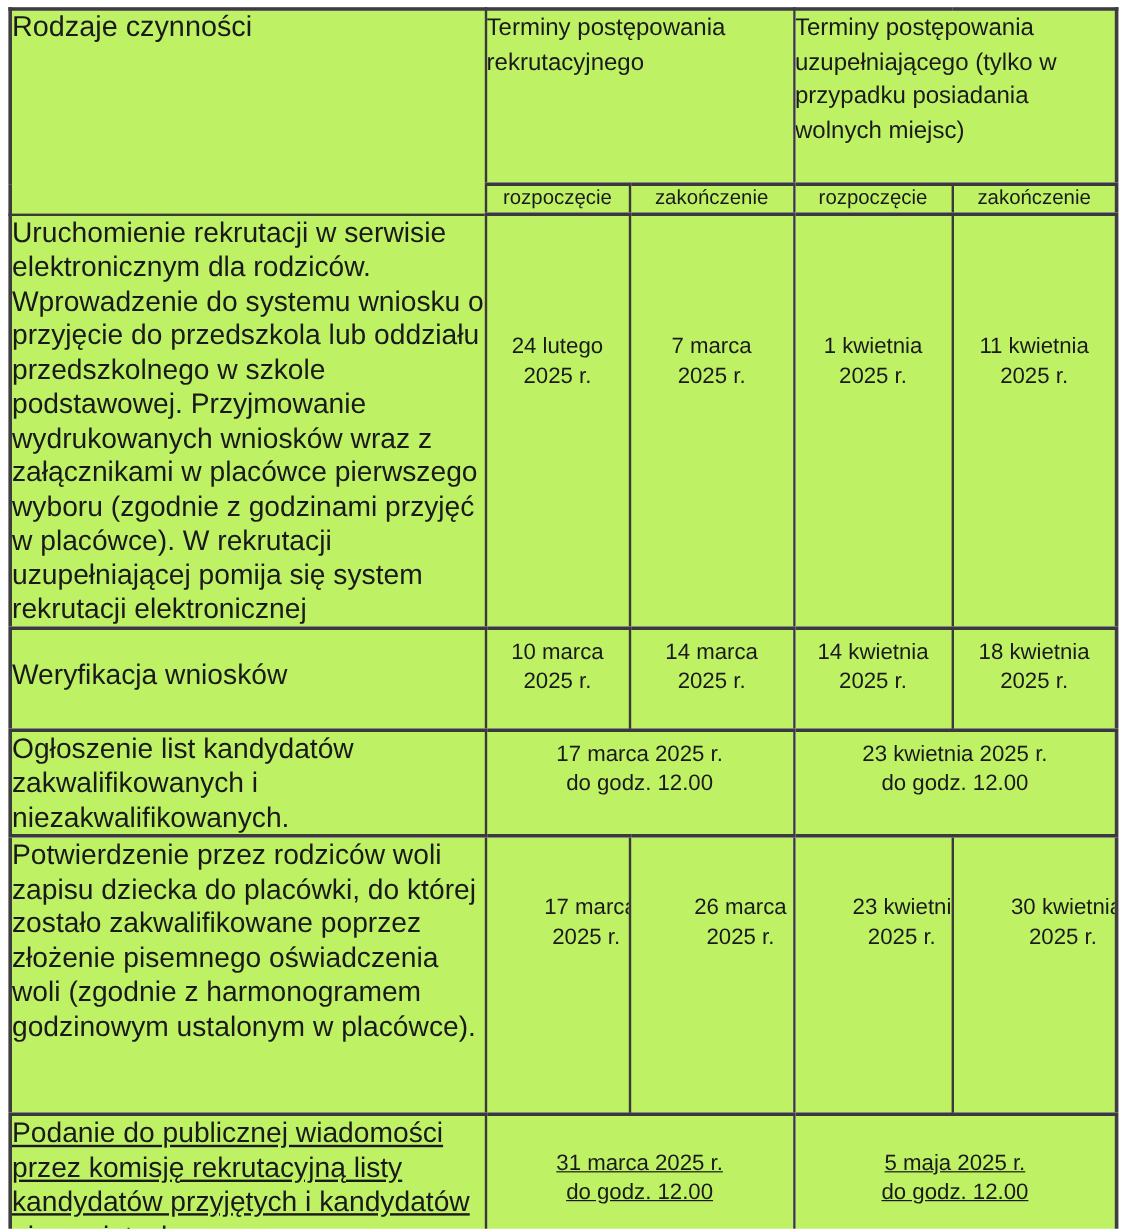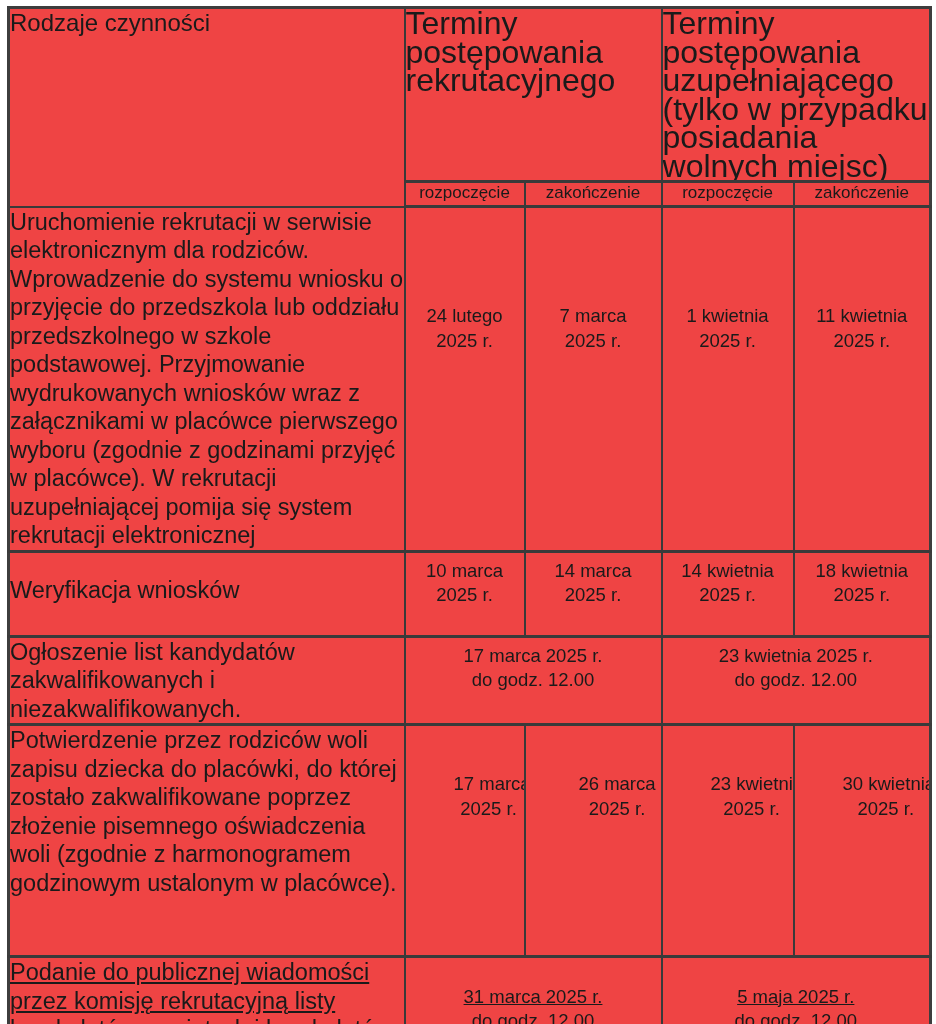--- a/index.html
+++ b/index.html
@@ -25,21 +25,21 @@
     width: 922px;
     border-collapse: collapse;
     table-layout: fixed;
     border: 3px solid #3d3d3d;
   }
   table.sched td {
     border: 2px solid #3a3a3a;
     padding: 0;
     vertical-align: top;
     overflow: hidden;
-    background: #ef4444;
+    background: #bef264;
   }
   
   tr.r-sub td { border-top-width: 3px; border-bottom-width: 3px; }
   tr.r2 td, tr.r3 td, tr.r4 td, tr.r5 td { border-top-width: 3px; }
 
   col.c0 { width: 396px; }
   col.c1 { width: 120px; }
   col.c2 { width: 137px; }
   col.c3 { width: 132px; }
   col.c4 { width: 137px; }
@@ -52,21 +52,21 @@
   tr.r4     { height: 232px; }
   tr.r5     { height: 115px; text-decoration: underline; }
 
   td.head-activities {
     vertical-align: middle;
     font-size: 24px;
     line-height: 28px;
     padding: 0 4px 22px 9px;
   }
   td.head-group {
-    font-size: 32px;
+    font-size: 20px;
     line-height: 28.5px;
     padding: 7px 12px 0 13px;
   }
   td.sub {
     font-size: 17px;
     text-align: center;
     vertical-align: middle;
     padding: 0 2px;
   }
   td.act {

